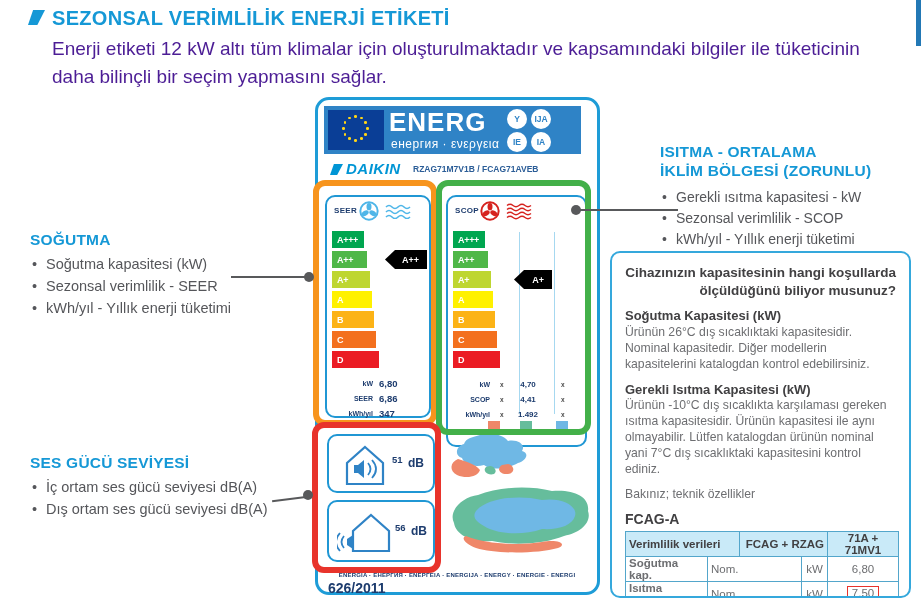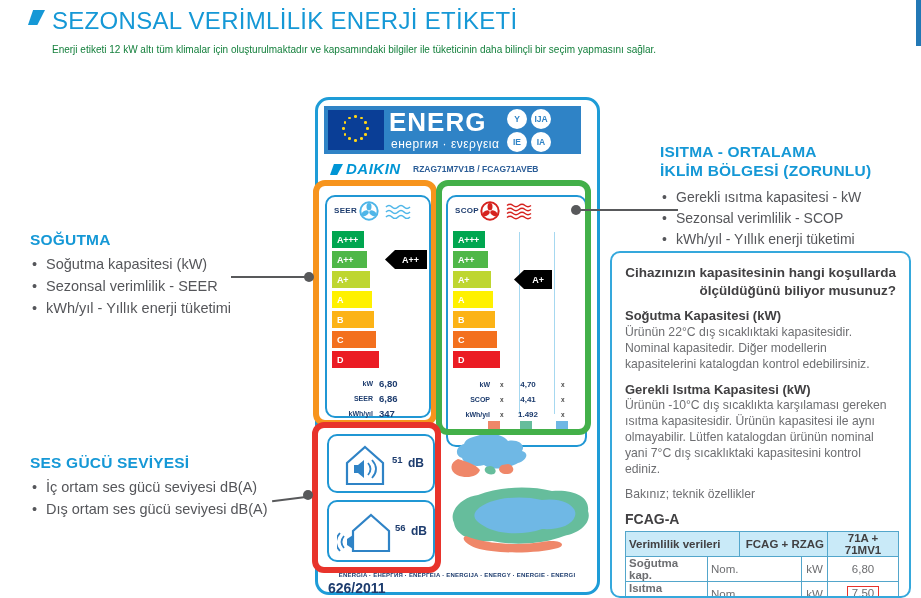--- a/index.html
+++ b/index.html
@@ -3,22 +3,22 @@
 <meta charset="utf-8">
 <style>
   html,body{margin:0;padding:0;background:#fff;}
   body{font-family:"Liberation Sans",sans-serif;-webkit-font-smoothing:antialiased;}
   #canvas{position:relative;width:921px;height:598px;background:#fff;overflow:hidden;}
   .abs{position:absolute;}
 
   
   .title-arrow{left:28px;top:10px;width:17px;height:15px;background:#1598D6;
     clip-path:polygon(30% 0,100% 0,55% 100%,0 100%);}
-  .page-title{left:52px;top:7px;font-size:24px;font-weight:400;color:#1598D6;letter-spacing:.3px;}
-  .page-intro{left:52px;top:43px;width:836px;font-size:10px;line-height:1.45;color:#15803d;}
+  .page-title{left:52px;top:7px;font-size:20px;font-weight:700;color:#1598D6;letter-spacing:.3px;}
+  .page-intro{left:52px;top:35px;width:836px;font-size:19px;line-height:1.45;color:#4c1d95;}
   .corner-strip{right:0;top:0;width:5px;height:46px;background:#2278B5;}
 
   
   .label{left:315px;top:97px;width:285px;height:498px;border:3px solid #1E9CD7;border-radius:14px;
     background:#fff;box-sizing:border-box;}
   .band{left:6px;top:6px;width:257px;height:48px;background:#2F83C6;}
   .euflag{left:4px;top:4px;width:56px;height:40px;background:#0A3E96;}
   .star{position:absolute;border-radius:50%;width:2.6px;height:2.6px;background:#FFD617;}
   .energ-word{left:65px;top:1px;font-size:26px;font-weight:800;color:#fff;letter-spacing:1px;}
   .energ-sub{left:67px;top:31px;font-size:12px;color:#fff;letter-spacing:.5px;}
@@ -336,21 +336,21 @@
     <ul class="bullets" style="margin-top:6px">
       <li>Gerekli ısıtma kapasitesi - kW</li>
       <li>Sezonsal verimlilik - SCOP</li>
       <li>kWh/yıl - Yıllık enerji tüketimi</li>
     </ul>
   </div>
 
   <div class="abs infobox">
     <p class="q">Cihazınızın kapasitesinin hangi koşullarda ölçüldüğünü biliyor musunuz?</p>
     <p class="sec-h">Soğutma Kapasitesi (kW)</p>
-    <p class="sec-b">Ürünün 22°C dış sıcaklıktaki kapasitesidir. Nominal kapasitedir. Diğer modellerin kapasitelerini katalogdan kontrol edebilirsiniz.</p>
+    <p class="sec-b">Ürünün 26°C dış sıcaklıktaki kapasitesidir. Nominal kapasitedir. Diğer modellerin kapasitelerini katalogdan kontrol edebilirsiniz.</p>
     <p class="sec-h">Gerekli Isıtma Kapasitesi (kW)</p>
     <p class="sec-b">Ürünün -10°C dış sıcaklıkta karşılaması gereken ısıtma kapasitesidir. Ürünün kapasitesi ile aynı olmayabilir. Lütfen katalogdan ürünün nominal yani 7°C dış sıcaklıktaki kapasitesini kontrol ediniz.</p>
     <p class="see-also">Bakınız; teknik özellikler</p>
     <p class="product">FCAG-A</p>
     <table class="spec">
       <colgroup>
           <col style="width:82px">
           <col style="width:32px">
           <col style="width:62px">
           <col style="width:26px">

